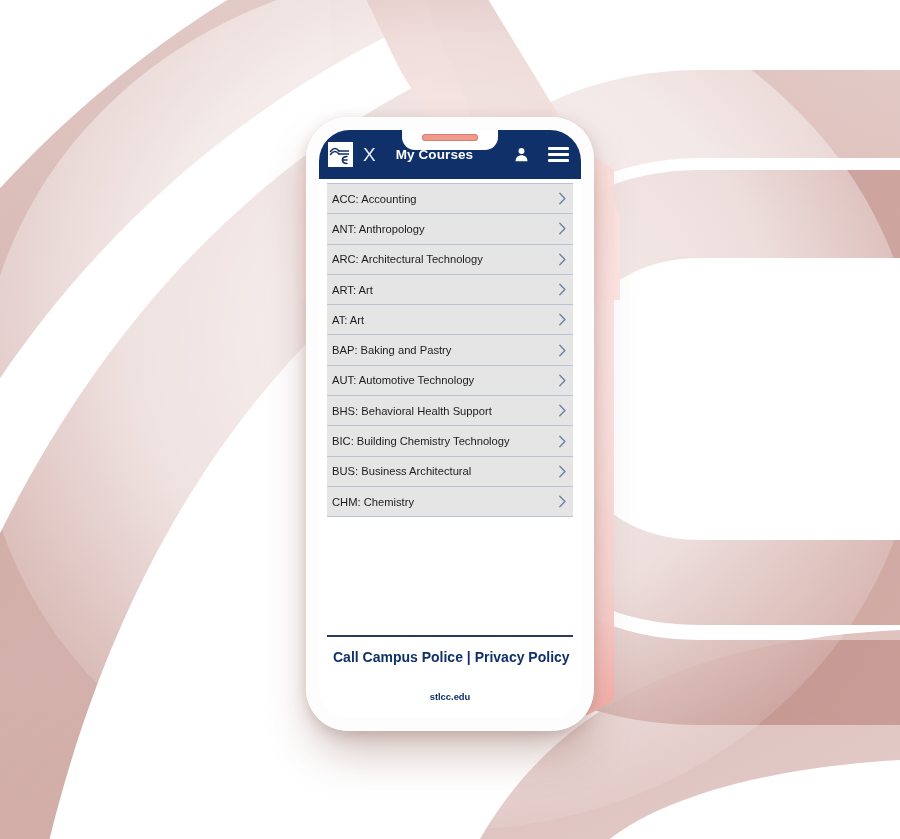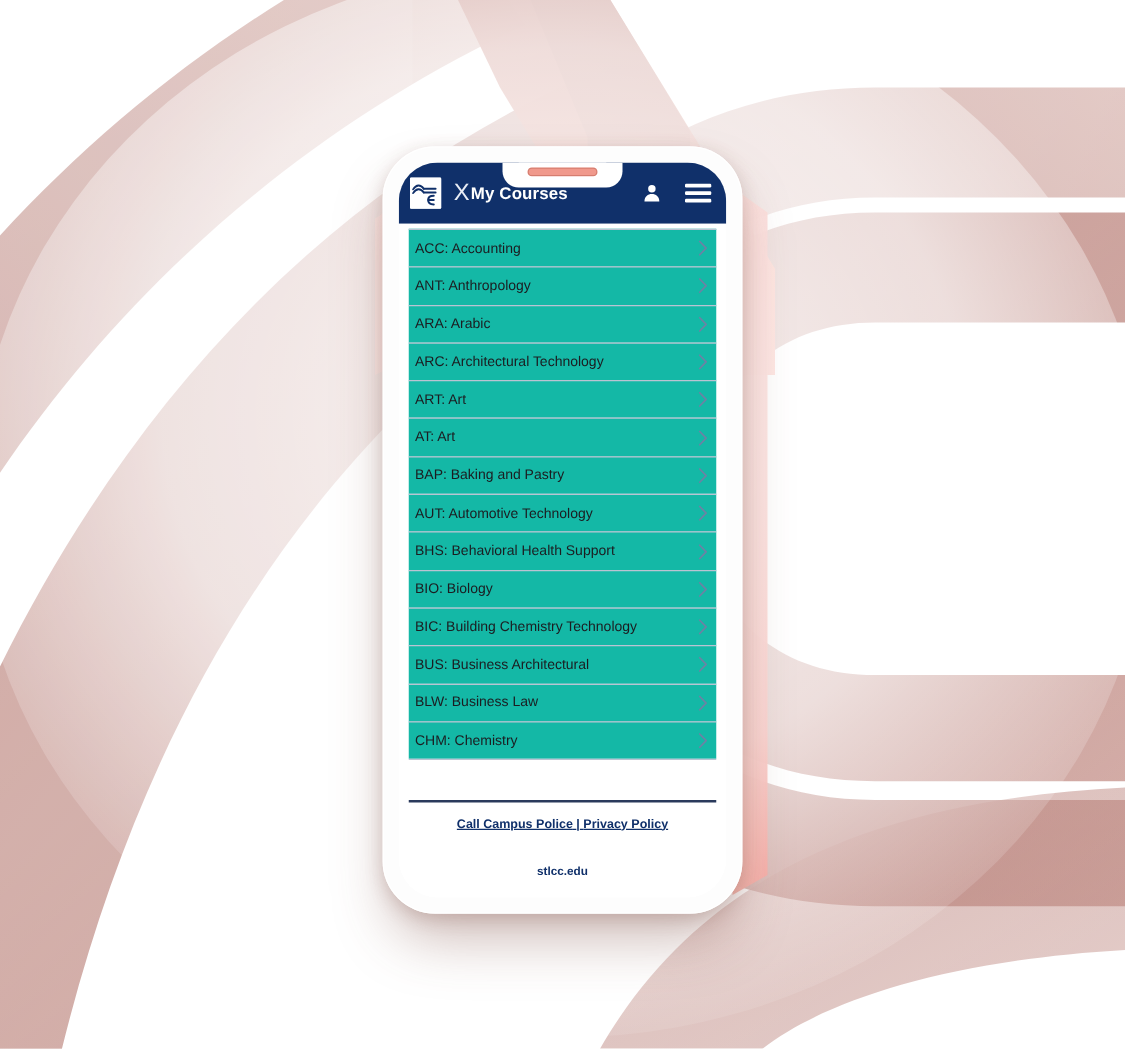--- a/index.html
+++ b/index.html
@@ -67,21 +67,21 @@
   .logo-mark{
     width:25px;height:25px;background:#fff;flex:0 0 auto;
     display:block;border-radius:1px;
   }
   .x-glyph{
     color:#e9edf5;font-size:19px;line-height:1;margin-left:10px;
     font-weight:400;flex:0 0 auto;
   }
   .bar-title{
     color:#ffffff;font-size:13.5px;font-weight:bold;
-    margin-left:1px;letter-spacing:.1px;white-space:nowrap;
+    margin-left:20px;letter-spacing:.1px;white-space:nowrap;
   }
   .bar-spacer{flex:1 1 auto;}
   .person-icon{width:17px;height:17px;flex:0 0 auto;display:block;}
   .burger{
     width:21px;height:15px;margin-left:18px;flex:0 0 auto;
     display:flex;flex-direction:column;justify-content:space-between;
   }
   .burger span{display:block;height:2.6px;background:#fff;border-radius:1px;}
 
   
@@ -91,21 +91,21 @@
   }
   .course-list{
     flex:1 1 auto;overflow:hidden;
     padding:4px 8px 0 8px;box-sizing:border-box;
   }
   .row{
     height:30.3px;
     display:flex;align-items:center;
     border-top:1px solid #b9c3d2;
     box-sizing:border-box;
-    background:#14b8a6;
+    background:#e5e5e5;
     padding:0 4px 0 5px;
   }
   .row:first-child{border-top:1px solid #b9c3d2;}
   .row-label{
     font-size:11.2px;color:#1c1c20;white-space:nowrap;
     overflow:hidden;text-overflow:ellipsis;flex:1 1 auto;
   }
   .chev{
     flex:0 0 auto;width:9px;height:13px;margin-right:2px;
     display:block;
@@ -114,22 +114,22 @@
 
   
   .foot{
     flex:0 0 auto;
     border-top:2px solid #2a3a5c;
     margin:0 8px;
     padding:12px 6px 16px;
     text-align:center;
   }
   .foot-line{
-    font-size:10px;font-weight:bold;color:#10306a;
-    line-height:1.25;white-space:nowrap;text-decoration:underline;
+    font-size:14px;font-weight:bold;color:#10306a;
+    line-height:1.25;white-space:nowrap;
   }
   .foot-sep{color:#10306a;font-weight:bold;}
   .foot-line2{
     font-size:9.4px;font-weight:bold;color:#10306a;margin-top:25px;
   }
   a.flink{color:#10306a;text-decoration:none;}
 </style>
 </head>
 <body>
 
@@ -257,26 +257,20 @@
                 <path d="M1.6 1.3 L7.1 7 L1.6 12.7" fill="none" stroke="#6d82a4" stroke-width="1.5" stroke-linecap="round" stroke-linejoin="round"></path>
               </svg>
             </div>
             <div class="row">
               <span class="row-label">ANT: Anthropology</span>
               <svg class="chev" viewBox="0 0 9 14">
                 <path d="M1.6 1.3 L7.1 7 L1.6 12.7" fill="none" stroke="#6d82a4" stroke-width="1.5" stroke-linecap="round" stroke-linejoin="round"></path>
               </svg>
             </div>
             <div class="row">
-              <span class="row-label">ARA: Arabic</span>
-              <svg class="chev" viewBox="0 0 9 14">
-                <path d="M1.6 1.3 L7.1 7 L1.6 12.7" fill="none" stroke="#6d82a4" stroke-width="1.5" stroke-linecap="round" stroke-linejoin="round"></path>
-              </svg>
-            </div>
-            <div class="row">
               <span class="row-label">ARC: Architectural Technology</span>
               <svg class="chev" viewBox="0 0 9 14">
                 <path d="M1.6 1.3 L7.1 7 L1.6 12.7" fill="none" stroke="#6d82a4" stroke-width="1.5" stroke-linecap="round" stroke-linejoin="round"></path>
               </svg>
             </div>
             <div class="row">
               <span class="row-label">ART: Art</span>
               <svg class="chev" viewBox="0 0 9 14">
                 <path d="M1.6 1.3 L7.1 7 L1.6 12.7" fill="none" stroke="#6d82a4" stroke-width="1.5" stroke-linecap="round" stroke-linejoin="round"></path>
               </svg>
@@ -299,39 +293,27 @@
                 <path d="M1.6 1.3 L7.1 7 L1.6 12.7" fill="none" stroke="#6d82a4" stroke-width="1.5" stroke-linecap="round" stroke-linejoin="round"></path>
               </svg>
             </div>
             <div class="row">
               <span class="row-label">BHS: Behavioral Health Support</span>
               <svg class="chev" viewBox="0 0 9 14">
                 <path d="M1.6 1.3 L7.1 7 L1.6 12.7" fill="none" stroke="#6d82a4" stroke-width="1.5" stroke-linecap="round" stroke-linejoin="round"></path>
               </svg>
             </div>
             <div class="row">
-              <span class="row-label">BIO: Biology</span>
-              <svg class="chev" viewBox="0 0 9 14">
-                <path d="M1.6 1.3 L7.1 7 L1.6 12.7" fill="none" stroke="#6d82a4" stroke-width="1.5" stroke-linecap="round" stroke-linejoin="round"></path>
-              </svg>
-            </div>
-            <div class="row">
               <span class="row-label">BIC: Building Chemistry Technology</span>
               <svg class="chev" viewBox="0 0 9 14">
                 <path d="M1.6 1.3 L7.1 7 L1.6 12.7" fill="none" stroke="#6d82a4" stroke-width="1.5" stroke-linecap="round" stroke-linejoin="round"></path>
               </svg>
             </div>
             <div class="row">
               <span class="row-label">BUS: Business Architectural</span>
-              <svg class="chev" viewBox="0 0 9 14">
-                <path d="M1.6 1.3 L7.1 7 L1.6 12.7" fill="none" stroke="#6d82a4" stroke-width="1.5" stroke-linecap="round" stroke-linejoin="round"></path>
-              </svg>
-            </div>
-            <div class="row">
-              <span class="row-label">BLW: Business Law</span>
               <svg class="chev" viewBox="0 0 9 14">
                 <path d="M1.6 1.3 L7.1 7 L1.6 12.7" fill="none" stroke="#6d82a4" stroke-width="1.5" stroke-linecap="round" stroke-linejoin="round"></path>
               </svg>
             </div>
             <div class="row">
               <span class="row-label">CHM: Chemistry</span>
               <svg class="chev" viewBox="0 0 9 14">
                 <path d="M1.6 1.3 L7.1 7 L1.6 12.7" fill="none" stroke="#6d82a4" stroke-width="1.5" stroke-linecap="round" stroke-linejoin="round"></path>
               </svg>
             </div>

